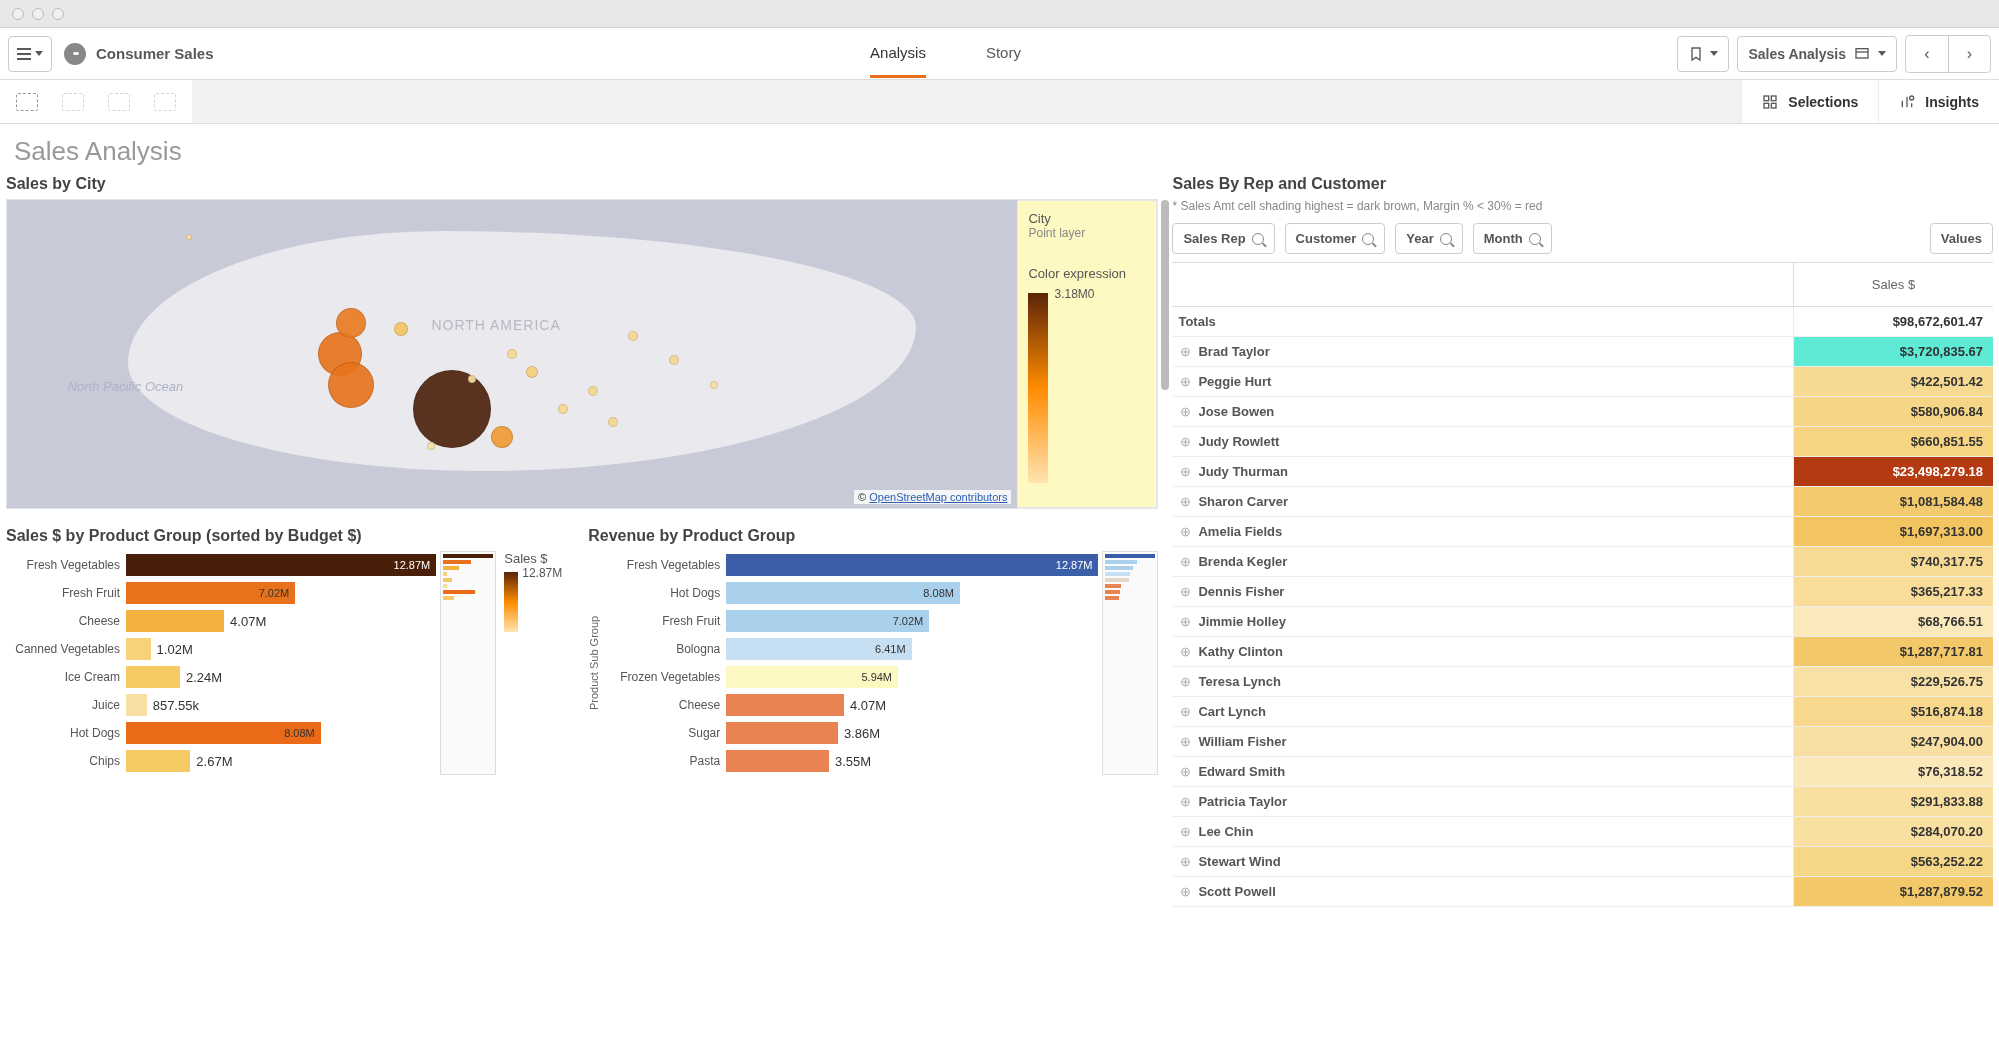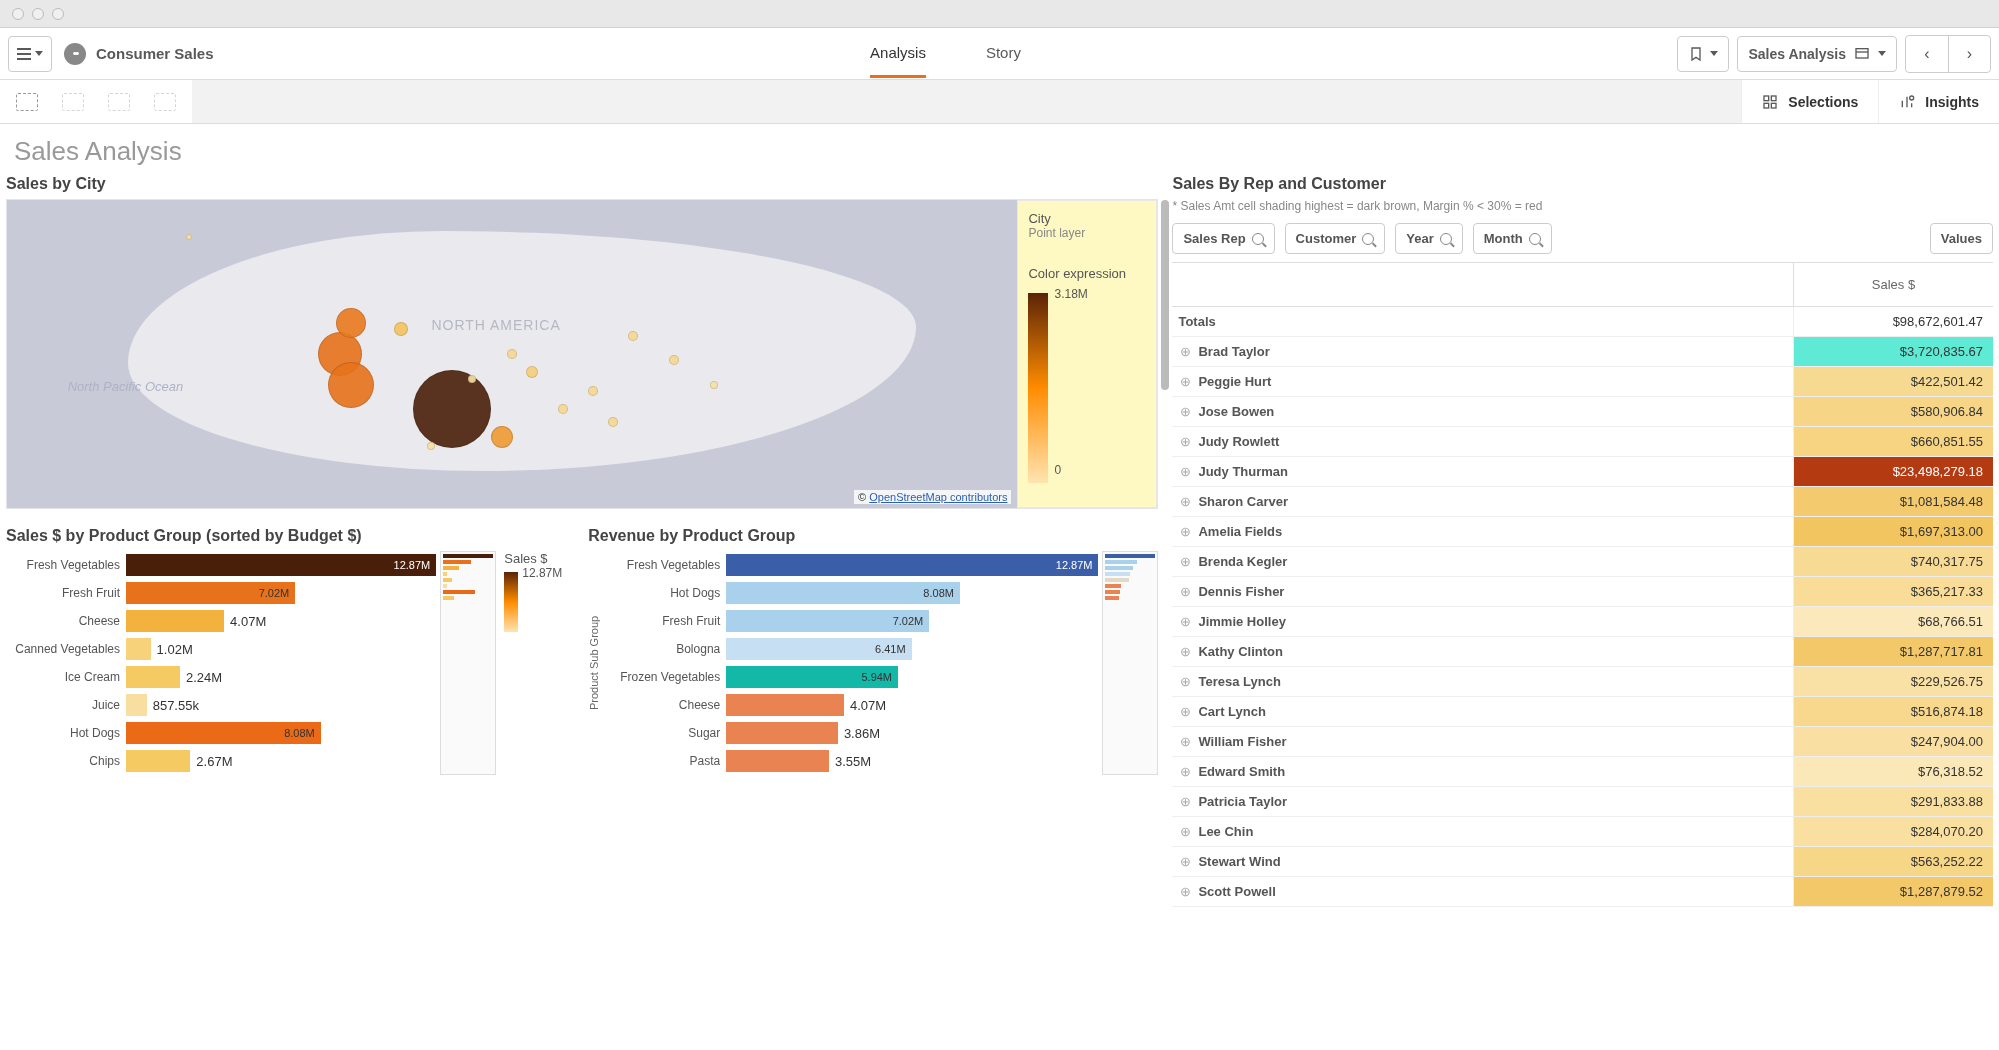--- a/index.html
+++ b/index.html
@@ -38,21 +38,21 @@
 .map-vis { flex: 1; position: relative; overflow: hidden; background: linear-gradient(#c8cad8,#c8cad8); }
 .map-land { position: absolute; left: 12%; top: 10%; width: 78%; height: 78%; background: #e9e9ee; border-radius: 40% 60% 55% 45% / 55% 40% 60% 45%; }
 .map-ocean-label { position: absolute; left: 6%; top: 58%; color: #aeb2c5; font-style: italic; font-size: 13px; }
 .map-na-label { position: absolute; left: 42%; top: 38%; color: #b6b8c2; font-size: 14px; letter-spacing: 1px; }
 .osm-credit { position: absolute; right: 6px; bottom: 4px; font-size: 11px; color: #333; background: rgba(255,255,255,0.8); padding: 1px 4px; }
 .osm-credit a { color: #2b5fb3; text-decoration: underline; }
 .bubble { position: absolute; border-radius: 50%; border: 1px solid rgba(0,0,0,0.15); }
 .map-legend { width: 140px; background: #fef9c3; border: 1px solid #e8e8e8; padding: 10px; font-size: 13px; color: #555; }
 .color-ramp { width: 20px; height: 190px; margin-top: 6px; background: linear-gradient(to bottom, #5b2407, #ff8c00 50%, #ffe4b0 100%); display: inline-block; }
 .ramp-row { display: flex; align-items: flex-start; gap: 6px; margin-top: 6px; }
-.ramp-labels { display: flex; flex-direction: column; justify-content: space-between; height: 190px; font-size: 12px; }
+.ramp-labels { display: flex; flex-direction: row; justify-content: space-between; height: 190px; font-size: 12px; }
 .scroll-thumb { position: absolute; right: -12px; top: 0; width: 8px; height: 190px; background: #bbb; border-radius: 4px; }
 .lower-charts { display: flex; gap: 12px; margin-top: 18px; }
 .chart-col { flex: 1; }
 .hbar-chart { display: flex; align-items: stretch; }
 .hbar-labels { width: 120px; text-align: right; font-size: 12px; color: #555; }
 .hbar-labels div { height: 28px; line-height: 28px; padding-right: 6px; white-space: nowrap; }
 .hbar-bars { flex: 1; }
 .hbar-row { height: 28px; display: flex; align-items: center; }
 .hbar-bar { height: 22px; display: flex; align-items: center; justify-content: flex-end; padding-right: 6px; font-size: 11px; color: #333; }
 .mini-col { width: 56px; border: 1px solid #ddd; margin-left: 4px; padding: 2px; background: #fafafa; }
@@ -64,21 +64,21 @@
 .pill-btn { border: 1px solid #ccc; border-radius: 4px; padding: 7px 10px; display: flex; align-items: center; gap: 6px; font-size: 13px; font-weight: 600; color: #555; cursor: pointer; background: #fff; }
 .search-icon { width: 12px; height: 12px; border: 1.5px solid #888; border-radius: 50%; position: relative; }
 .search-icon::after { content: ""; position: absolute; width: 5px; height: 1.5px; background: #888; bottom: -2px; right: -4px; transform: rotate(45deg); }
 .table-wrap { border-top: 1px solid #ddd; }
 .thead-row { display: flex; height: 44px; align-items: center; border-bottom: 1px solid #ddd; font-size: 13px; color: #666; }
 .th-name { flex: 1; }
 .th-val { width: 200px; text-align: center; border-left: 1px solid #ddd; height: 100%; display: flex; align-items: center; justify-content: center; }
 .trow { display: flex; height: 30px; align-items: center; border-bottom: 1px solid #eee; font-size: 13px; }
 .trow .expand { width: 26px; text-align: center; color: #aaa; cursor: pointer; font-size: 13px; }
 .trow .name { flex: 1; font-weight: 600; color: #555; }
-.trow .val { width: 200px; text-align: right; padding-right: 10px; font-weight: 400; border-left: 1px solid #eee; height: 100%; display: flex; align-items: center; justify-content: flex-end; }
+.trow .val { width: 200px; text-align: right; padding-right: 10px; font-weight: 700; border-left: 1px solid #eee; height: 100%; display: flex; align-items: center; justify-content: flex-end; }
 .trow.totals { font-weight: 700; }
 .trow.totals .name { padding-left: 6px; }
 svg.icon { width: 16px; height: 16px; }
 </style>
 </head>
 <body>
 
 <div class="window-chrome">
   <div class="chrome-dot"></div>
   <div class="chrome-dot"></div>
@@ -299,21 +299,21 @@
                 <div class="hbar-bar" style="width: 54.5455%; background: rgb(170, 209, 236);">
                   <span>7.02M</span>
                 </div>
               </div>
               <div class="hbar-row">
                 <div class="hbar-bar" style="width: 49.8057%; background: rgb(199, 223, 242);">
                   <span>6.41M</span>
                 </div>
               </div>
               <div class="hbar-row">
-                <div class="hbar-bar" style="width: 46.1538%; background: #14b8a6;">
+                <div class="hbar-bar" style="width: 46.1538%; background: #fef9c3;">
                   <span>5.94M</span>
                 </div>
               </div>
               <div class="hbar-row">
                 <div class="hbar-bar" style="width: 31.6239%; background: rgb(234, 131, 82); justify-content: flex-start;"></div>
                 <span style="margin-left: 6px; color: rgb(51, 51, 51);">4.07M</span>
               </div>
               <div class="hbar-row">
                 <div class="hbar-bar" style="width: 29.9922%; background: rgb(234, 131, 82); justify-content: flex-start;"></div>
                 <span style="margin-left: 6px; color: rgb(51, 51, 51);">3.86M</span>

